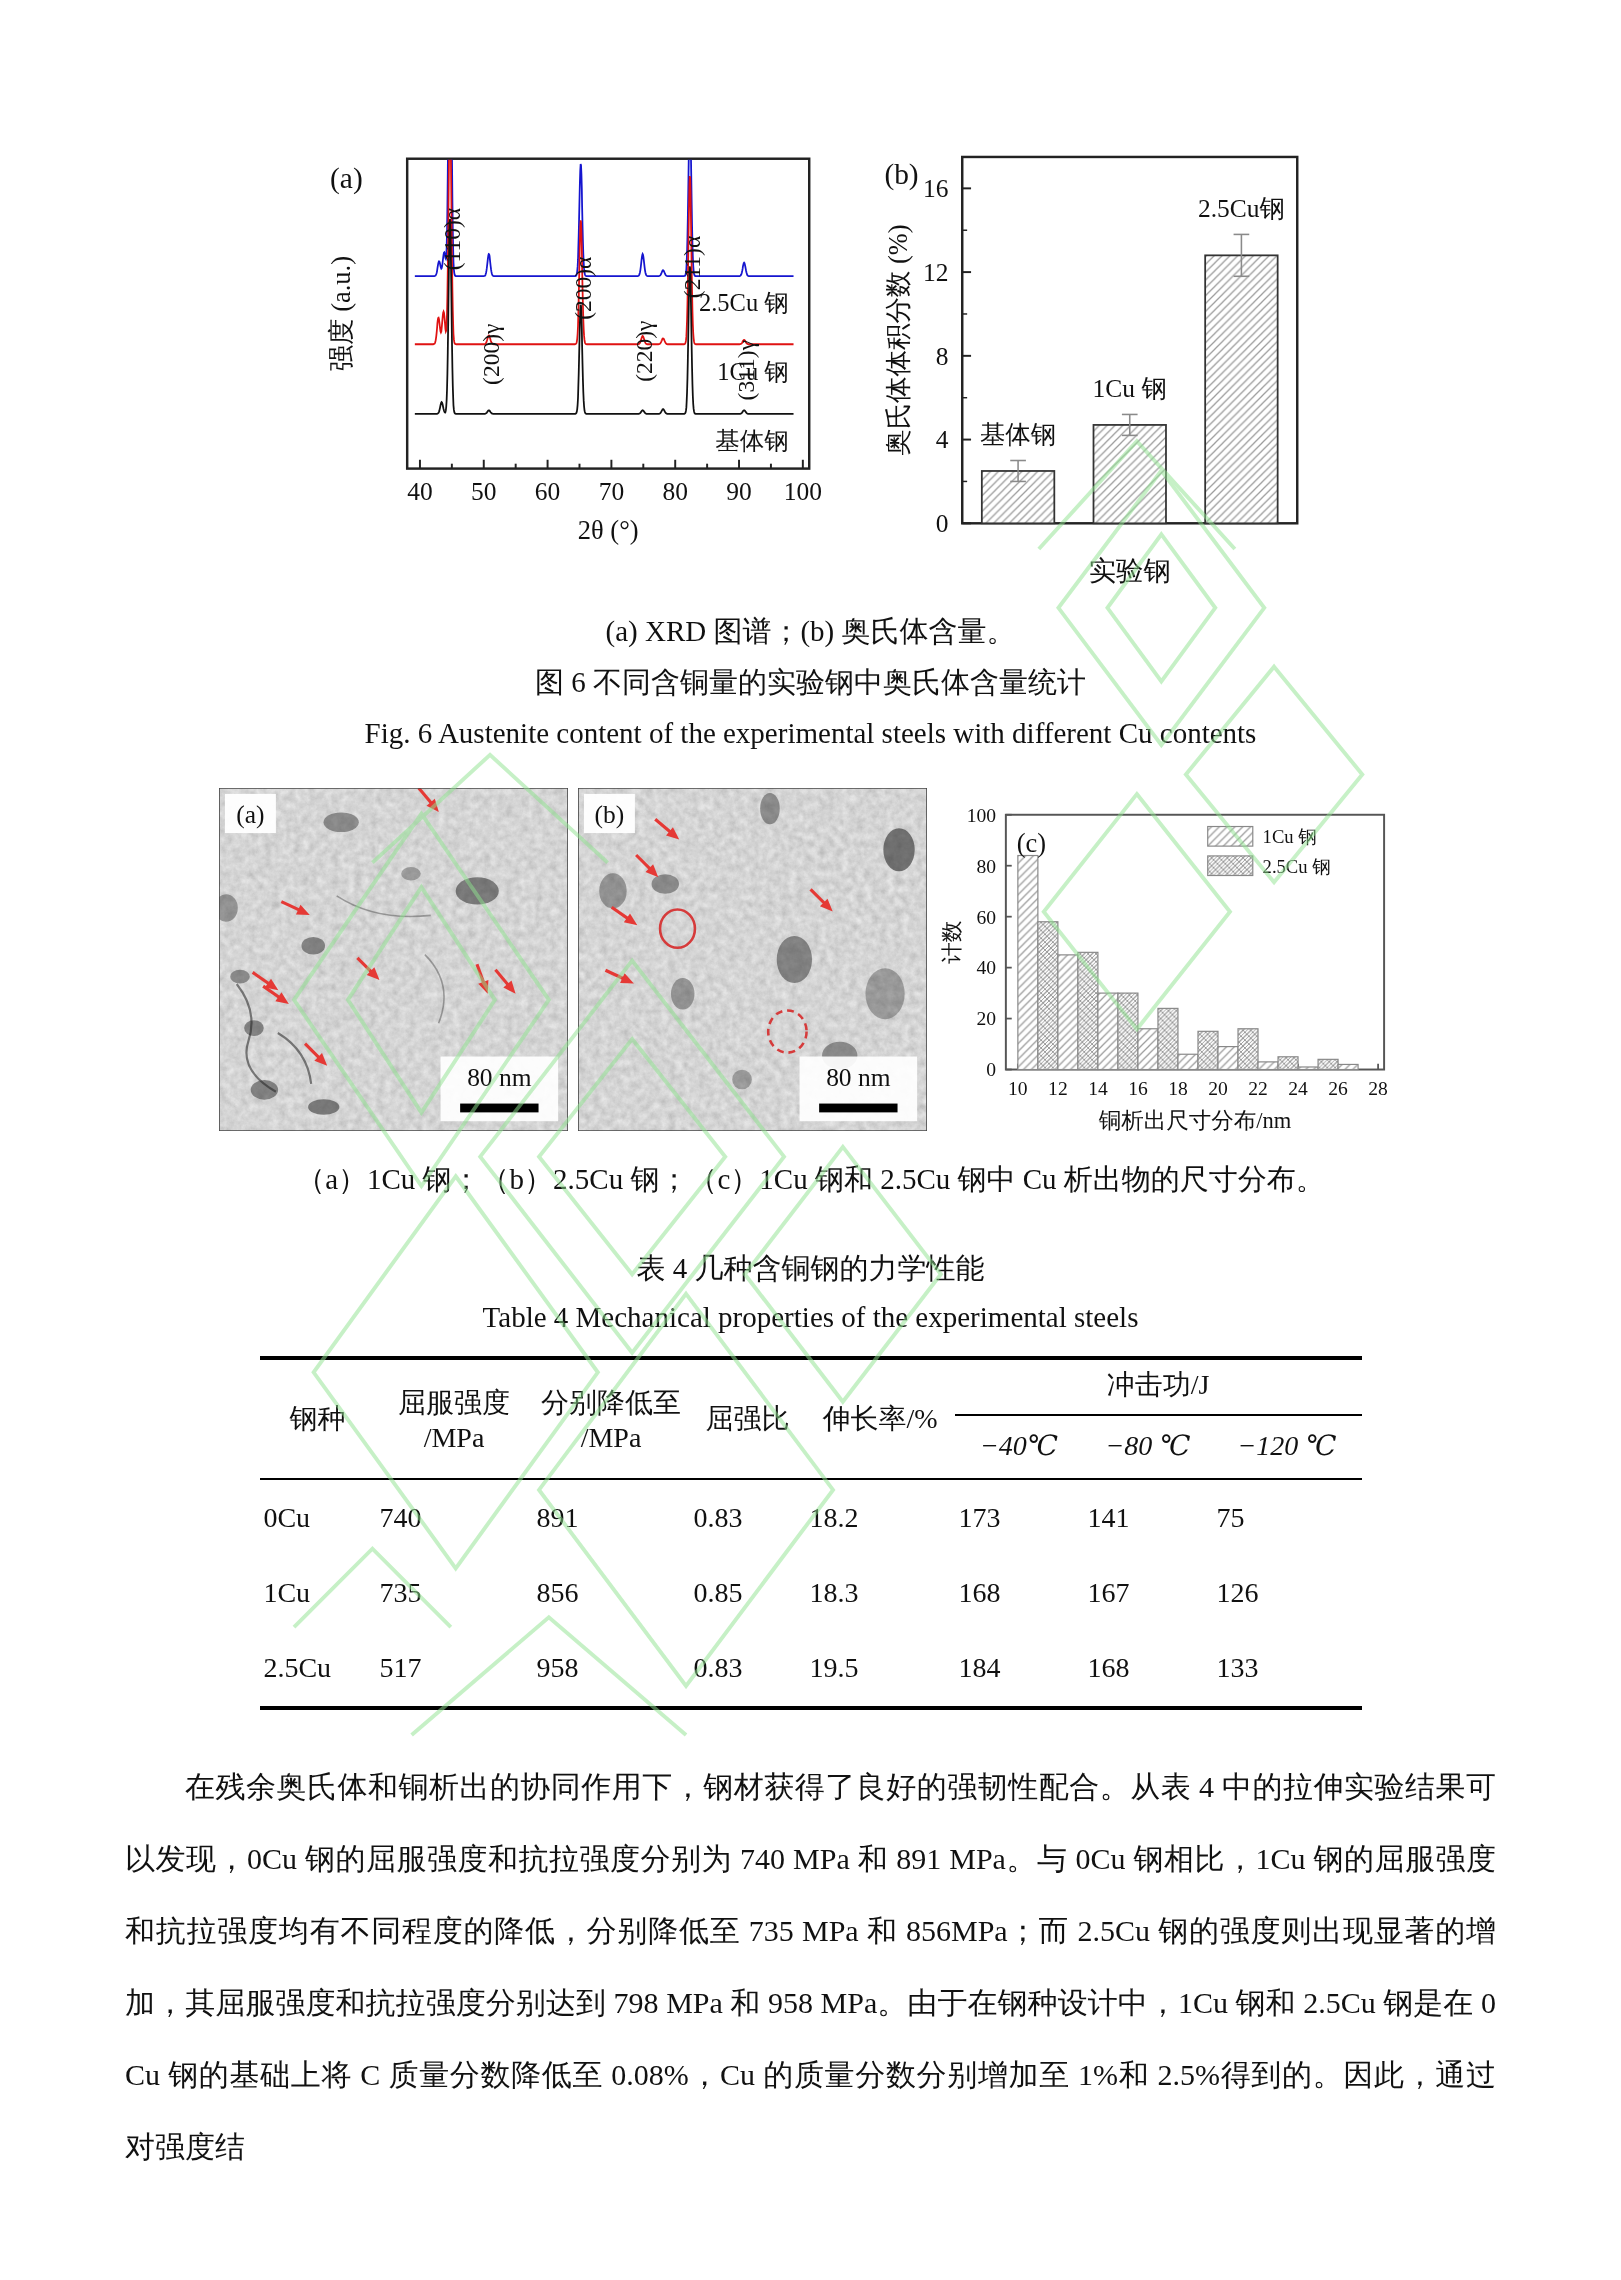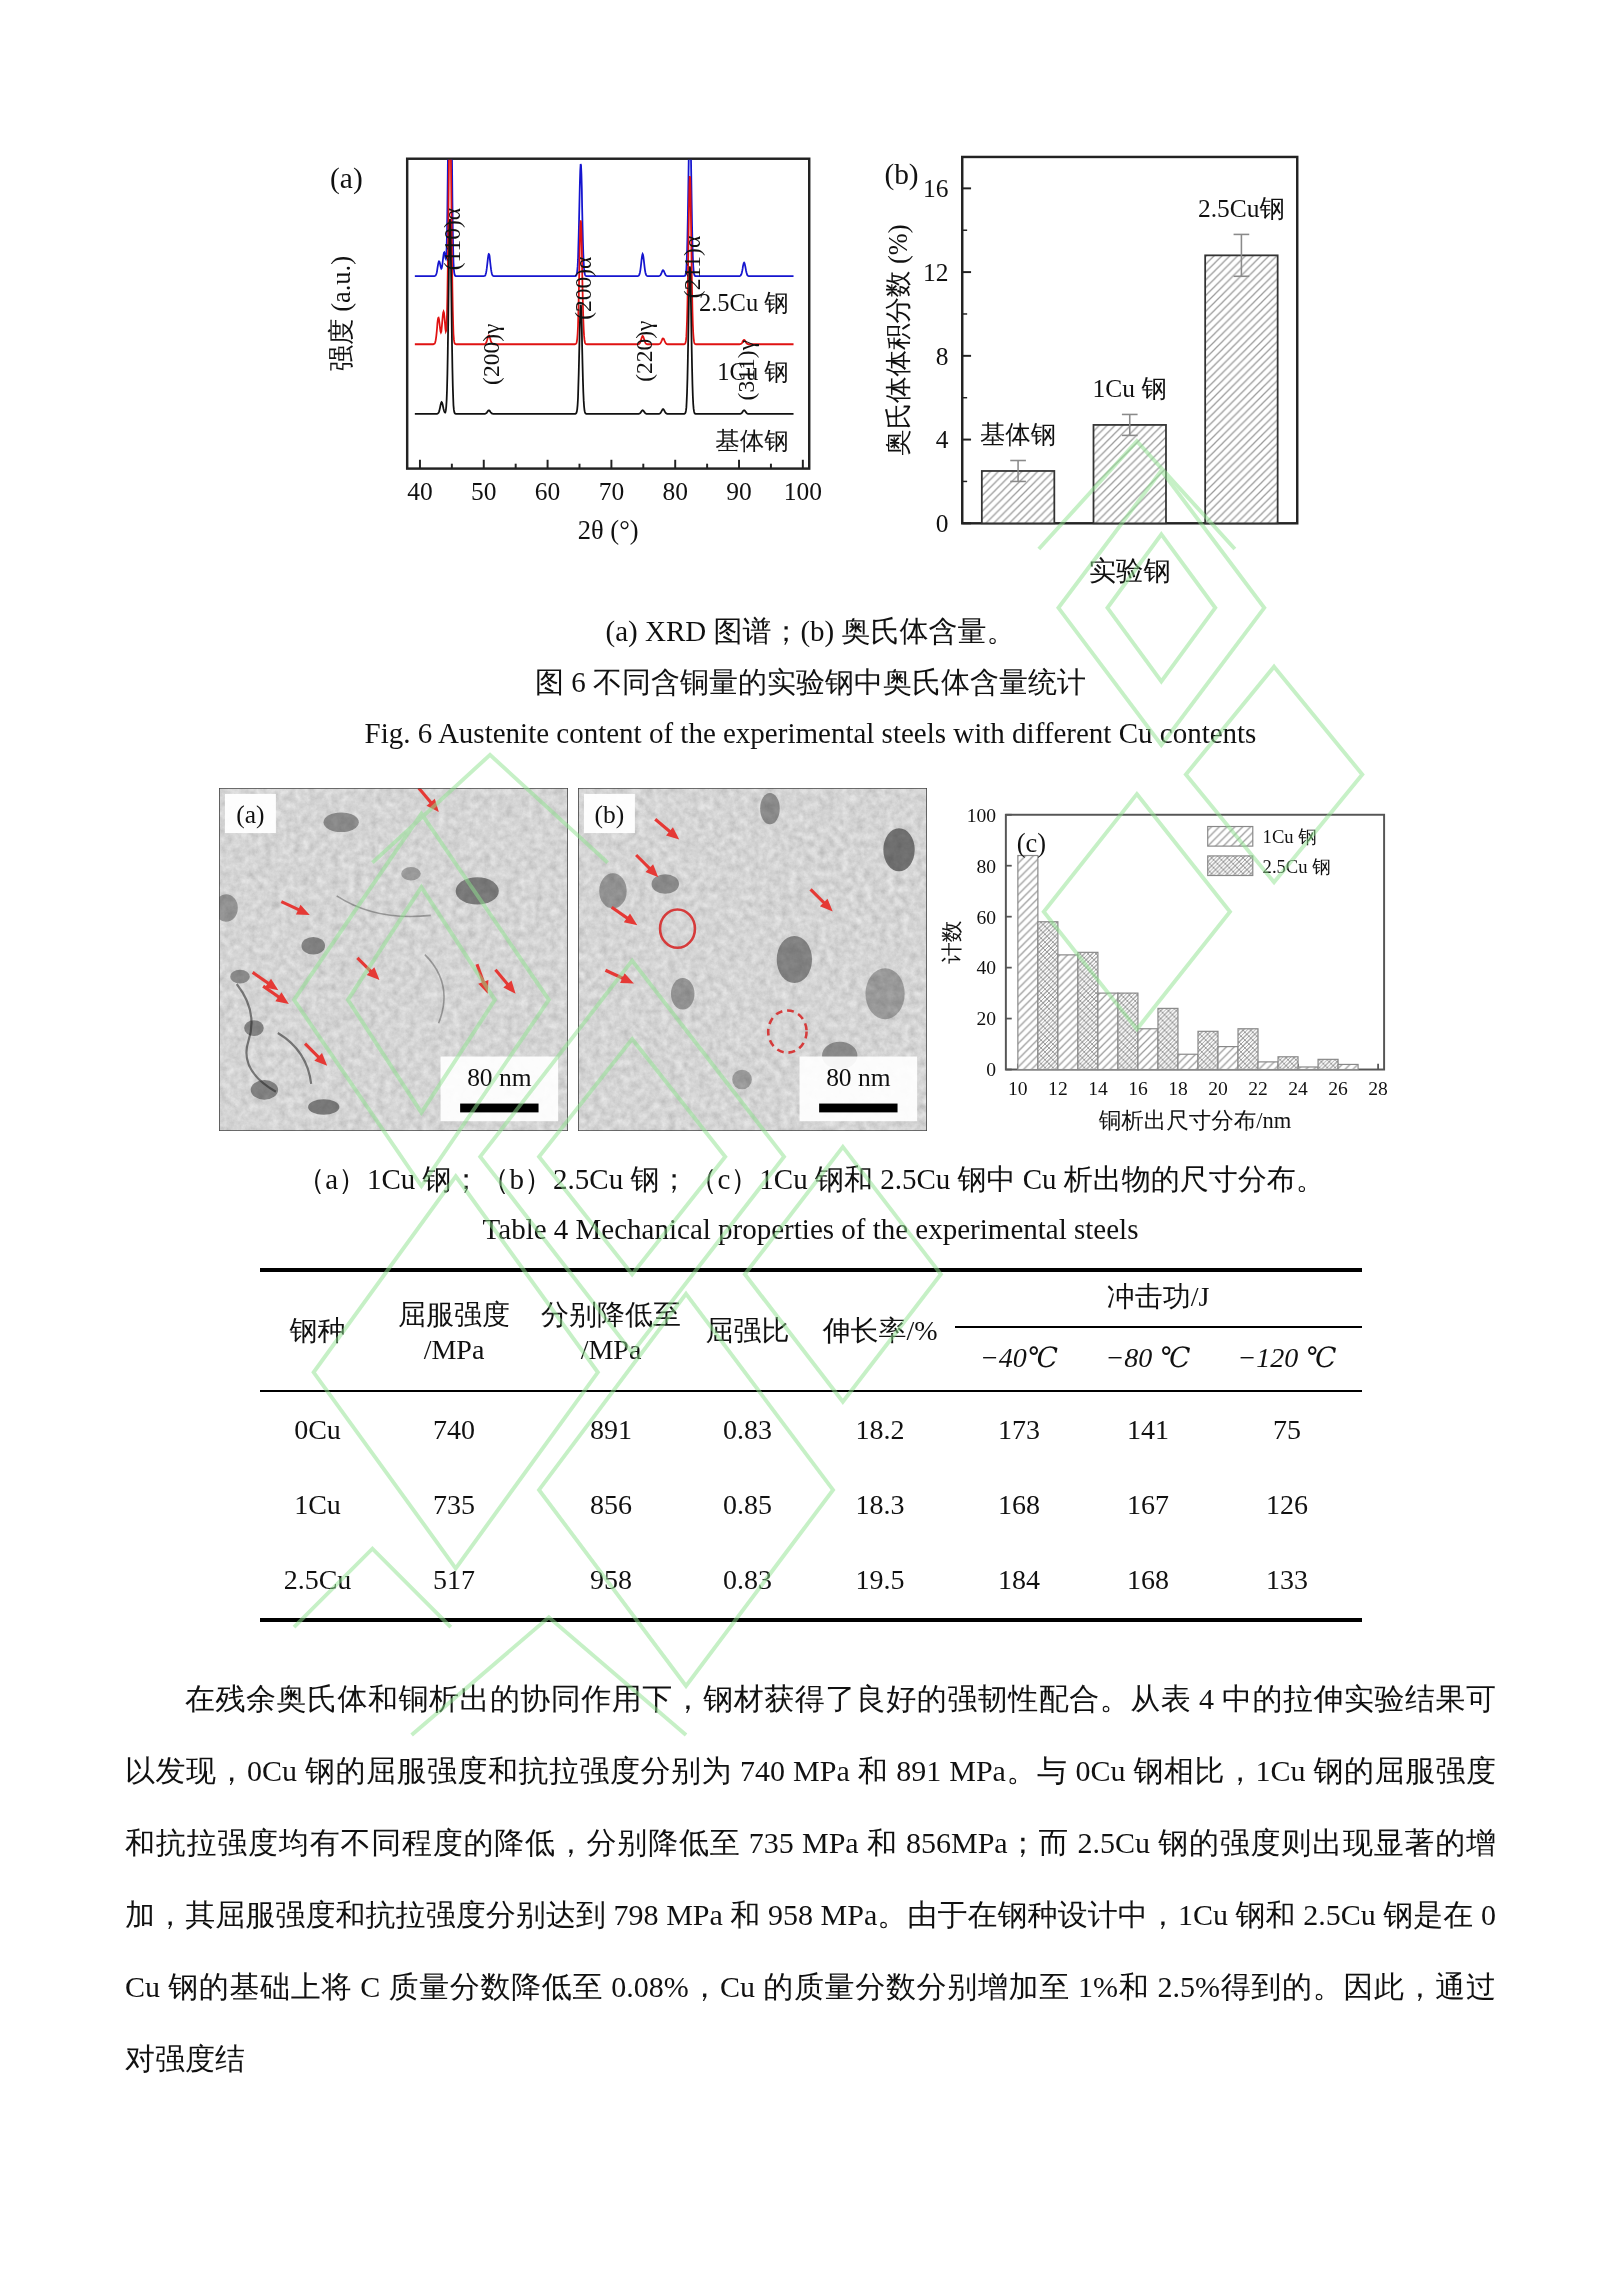--- a/index.html
+++ b/index.html
@@ -12,21 +12,21 @@
   .cap{text-align:center;font-size:29px;line-height:51px;}
   .cap.first{margin-top:9.8px;}
   .tbl-title{text-align:center;font-size:29px;line-height:49px;}
   .tbl-title.space{margin-top:39px;}
   table.mech{border-collapse:collapse;margin:13.7px auto 0;width:1102px;
              border-top:4.4px solid #000;border-bottom:4.4px solid #000;font-size:28px;}
   table.mech thead{border-bottom:2.9px solid #000;}
   table.mech th{font-weight:normal;text-align:center;vertical-align:middle;padding:5.9px 3.9px;}
   table.mech th.impact{border-bottom:2.5px solid #000;padding-bottom:9.8px;}
   table.mech thead tr.temps th{padding:13.7px 3.9px 15.7px;font-style:italic;}
-  table.mech td{text-align:center;padding:21.6px 3.9px;}
+  table.mech td{padding:21.6px 3.9px;}
   .body-text{margin:41px 125px 0;font-size:30px;line-height:72px;text-indent:2em;
              text-align:justify;word-break:break-all;}
   svg{display:block;}
   .hist-wrap{margin-top:15.7px;}
 </style>
 </head>
 <body>
 
 <div class="page">
 
@@ -332,20 +332,21 @@
             <rect x="276" y="54" width="46" height="20" fill="url(#histCross)" stroke="#888" stroke-width="1.2"></rect>
             <text x="332" y="71" font-size="19" text-anchor="start" font-family="&quot;Liberation Serif&quot;,&quot;DejaVu Serif&quot;,serif" fill="#111">2.5Cu 钢</text>
             <text x="96" y="50" font-size="27" text-anchor="middle" font-family="&quot;Liberation Serif&quot;,&quot;DejaVu Serif&quot;,serif" fill="#111">(c)</text>
             <text x="263" y="332" font-size="23" text-anchor="middle" font-family="&quot;Liberation Serif&quot;,&quot;DejaVu Serif&quot;,serif" fill="#111">铜析出尺寸分布/nm</text>
             <text x="22" y="142" font-size="22" text-anchor="middle" font-family="&quot;Liberation Serif&quot;,&quot;DejaVu Serif&quot;,serif" fill="#111" transform="rotate(-90 22 142)">计数</text>
           </svg>
       </div>
     </div>
     <div class="cap first">（a）1Cu 钢；（b）2.5Cu 钢；（c）1Cu 钢和 2.5Cu 钢中 Cu 析出物的尺寸分布。</div>
 
+    <div class="tbl-title space">表 4 几种含铜钢的力学性能</div>
     <div class="tbl-title">Table 4 Mechanical properties of the experimental steels</div>
 
     <table class="mech">
       <colgroup>
         <col style="width:116px">
           <col style="width:157px">
           <col style="width:157px">
         <col style="width:116px">
           <col style="width:149px">
           <col style="width:129px">

